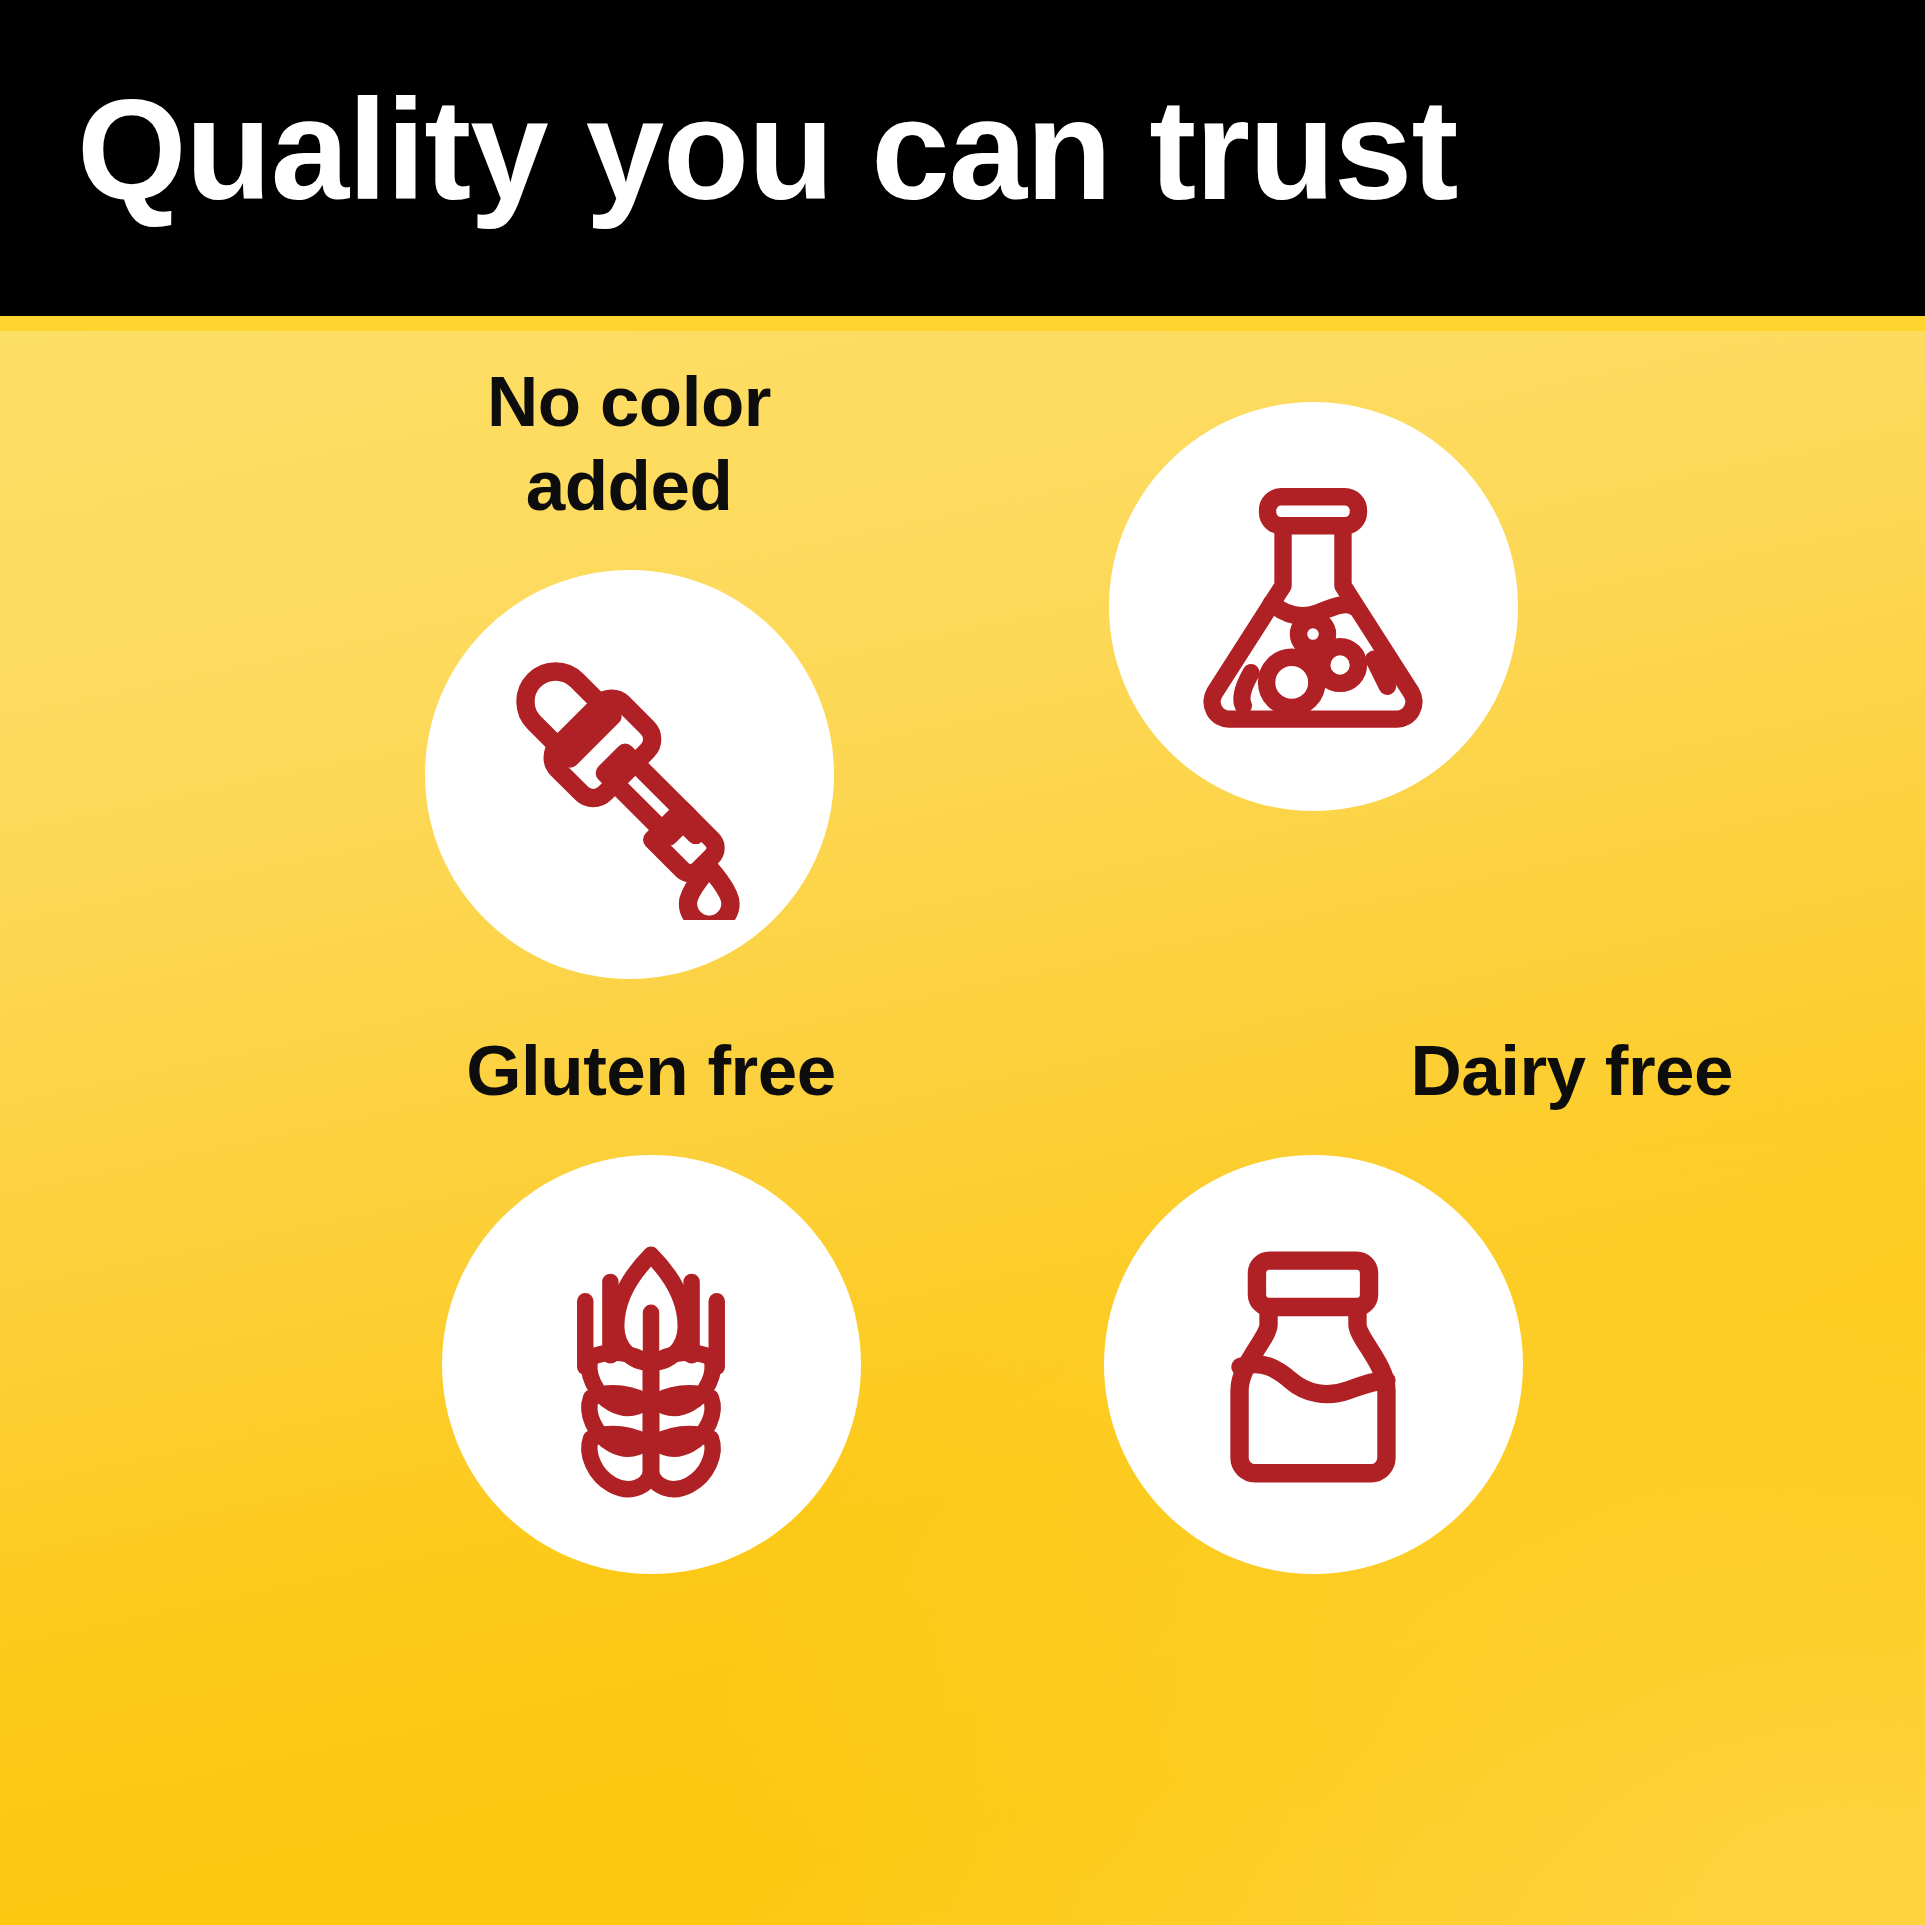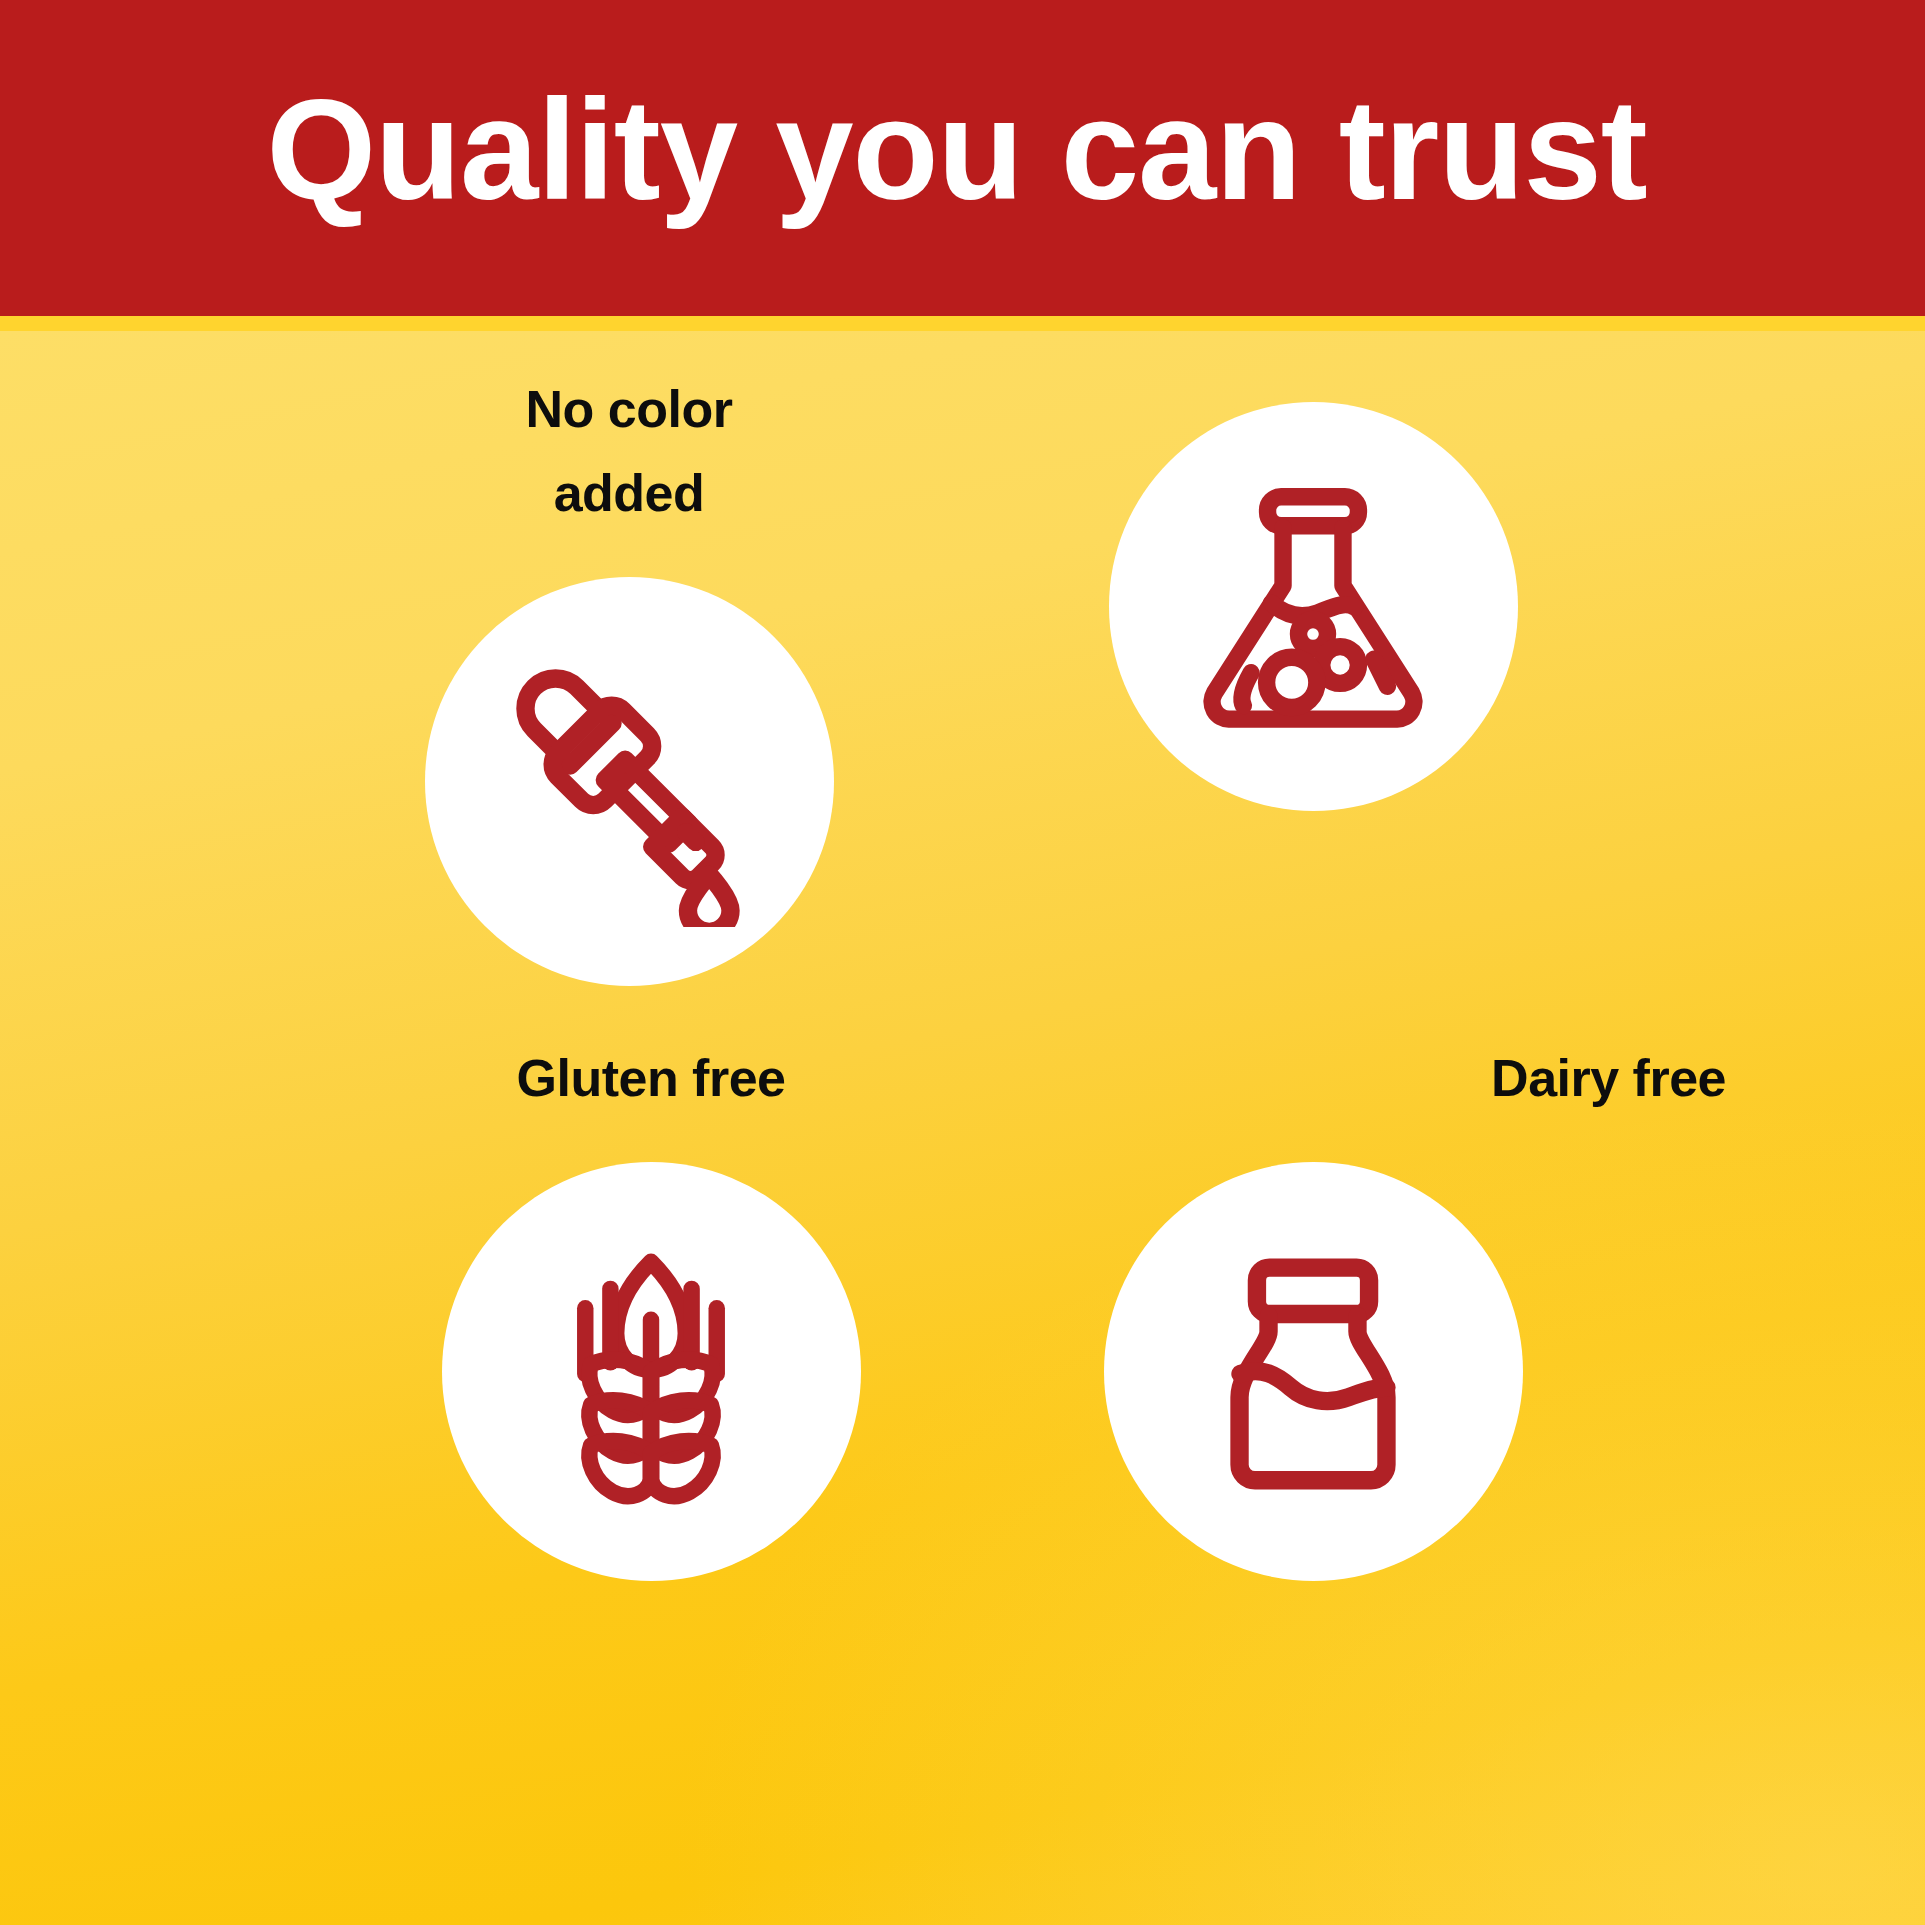--- a/index.html
+++ b/index.html
@@ -19,23 +19,22 @@
     background: #FFD42E;
   }
 
   
   .header-band {
     position: absolute;
     left: 0;
     top: 0;
     width: 1925px;
     height: 316px;
-    background: #b91c1c;
+    background: #000000;
     overflow: hidden;
-    text-align: center;
   }
   .header-title {
     position: absolute;
     left: 77px;
     top: 48px;
     width: 1786px;
     font-size: 143px;
     line-height: 203px;
     font-weight: 700;
     letter-spacing: -1px;
@@ -77,26 +76,26 @@
     position: absolute;
     width: 840px;
     text-align: center;
   }
   .cell.c-r0c0 { left: 209px;  top: 29px;  }
   .cell.c-r0c1 { left: 893px;  top: 29px;  }
   .cell.c-r1c0 { left: 231px;  top: 698px; }
   .cell.c-r1c1 { left: 893px;  top: 698px; text-align: right; }
 
   .feature-label {
-    font-size: 52px;
+    font-size: 71px;
     line-height: 84px;
     font-weight: 700;
     color: #0D0D0D;
     letter-spacing: -0.5px;
-    margin: 7px;
+    margin: 0;
     padding: 0;
     white-space: pre-line;
   }
 
   .icon-disc {
     margin: 0 auto;
     background: #FFFFFF;
     border-radius: 50%;
     display: flex;
     align-items: center;

